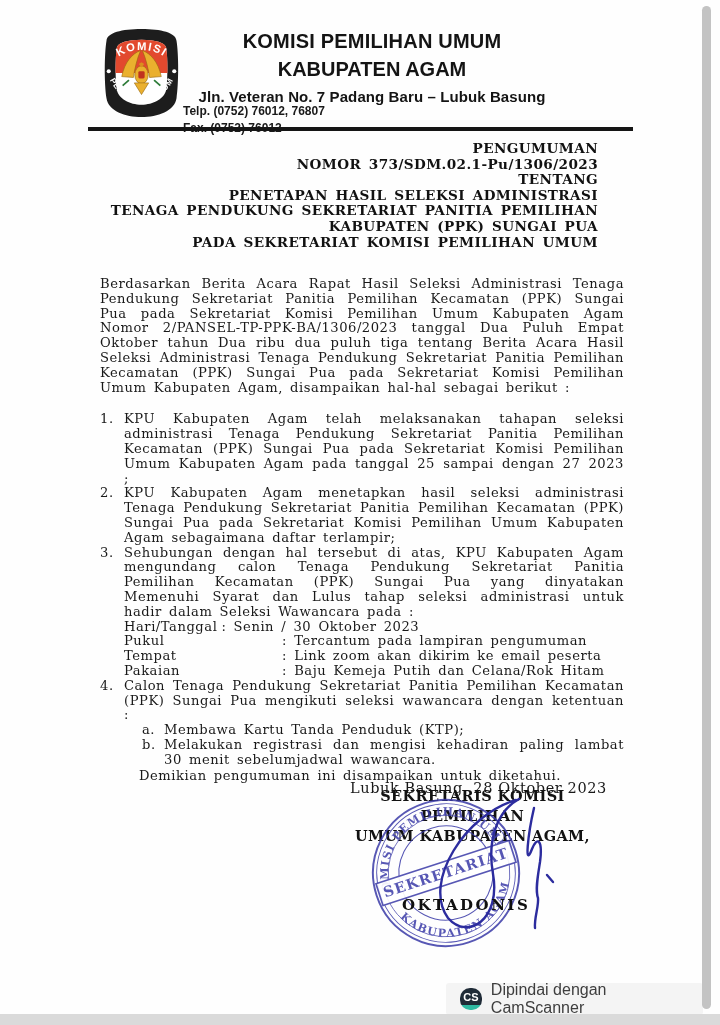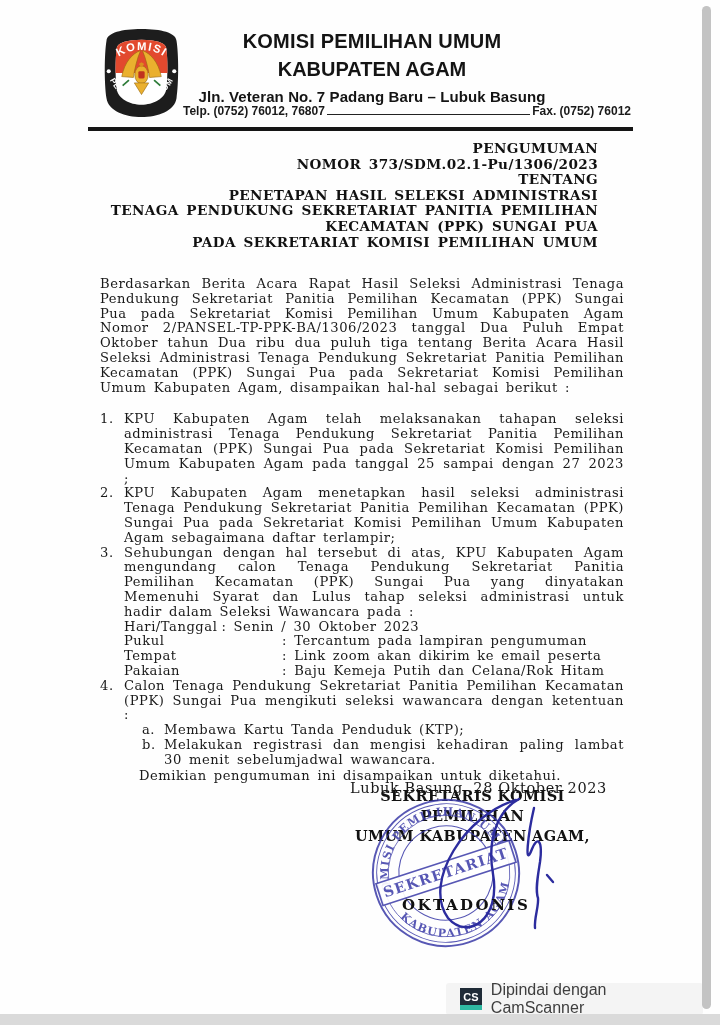--- a/index.html
+++ b/index.html
@@ -9,22 +9,22 @@
   .page { position:absolute; inset:0; background:#fefefe; }
 
   
   .letterhead { position:absolute; top:0; left:0; right:0; height:135px; }
   .kpu-logo { position:absolute; left:102px; top:26px; width:79px; height:94px; }
   .org-lines { position:absolute; left:112px; right:88px; top:30px; text-align:center;
                font-family:"Liberation Sans", sans-serif; font-weight:700; color:#141414; }
   .org-line1 { font-size:20px; letter-spacing:0.2px; }
   .org-line2 { font-size:20px; margin-top:5px; }
   .org-address { font-size:15px; margin-top:7px; letter-spacing:0.1px; }
-  .contact-row { position:absolute; left:183px; right:89px; top:104px; display:flex; align-items:center;
-                 font-family:"Liberation Sans", sans-serif; font-weight:700; font-size:12px; color:#1a1a1a; }
+  .contact-row { position:absolute; left:183px; right:89px; top:104px; display:flex; align-items:flex-start;
+                 font-family:"Liberation Sans", sans-serif; font-weight:700; font-size:12px; color:#1a1a1a;flex-direction:column; }
   .contact-fill { flex:1; border-bottom:1.5px solid #222; margin:0 2px 2px 2px; height:10px; }
   .head-rule { position:absolute; left:88px; width:545px; top:127px; height:4px; background:#151515; }
 
   
   .title-block { position:absolute; top:141px; left:78px; width:520px; text-align:right;
                  font-weight:700; font-size:13.6px; line-height:15.6px; color:#111;
                  letter-spacing:0.4px; word-spacing:2.5px; }
 
   
   .doc-body { position:absolute; top:277px; left:100px; width:524px;
@@ -47,21 +47,21 @@
   .sig-title { position:absolute; top:786px; left:335px; width:275px; text-align:center;
                font-weight:700; font-size:14.5px; line-height:20px; letter-spacing:0.4px; color:#121212; }
   .stamp { position:absolute; left:370px; top:797px; width:152px; height:152px; opacity:0.85; }
   .signature-scribble { position:absolute; left:398px; top:778px; width:170px; height:180px; }
   .sig-name { position:absolute; top:896px; left:402px; width:185px; text-align:left;
               font-weight:700; font-size:15px; letter-spacing:2.5px; color:#101010; }
 
   
   .cs-badge { position:absolute; left:446px; top:983px; width:257px; height:32px; background:#f4f4f4;
               border-radius:3px; display:flex; align-items:center; gap:9px; padding-left:14px; }
-  .cs-icon { width:22px; height:22px; border-radius:0;
+  .cs-icon { width:22px; height:22px; border-radius:10px;
              background:linear-gradient(to bottom, #1f2b37 0%, #1f2b37 76%, #2fb9a2 76%, #2fb9a2 100%);
              color:#ffffff; font-family:"Liberation Sans", sans-serif; font-weight:700; font-size:11px;
              display:flex; align-items:center; justify-content:center; padding-bottom:4px; }
   .cs-text { font-family:"Liberation Sans", sans-serif; font-size:16px; color:#3e3e3e; }
   .bottom-band { position:absolute; left:0; right:0; bottom:0; height:11px; background:#dadada; }
   .scrollbar-thumb { position:absolute; right:9px; top:6px; width:9px; height:1003px;
                      background:#c3c3c3; border-radius:5px; }
 </style>
 </head>
 <body>
@@ -108,21 +108,21 @@
 
     <div class="head-rule"></div>
   </div>
 
   <div class="title-block">
     <div>PENGUMUMAN</div>
     <div>NOMOR 373/SDM.02.1-Pu/1306/2023</div>
     <div>TENTANG</div>
     <div>PENETAPAN HASIL SELEKSI ADMINISTRASI</div>
     <div>TENAGA PENDUKUNG SEKRETARIAT PANITIA PEMILIHAN</div>
-    <div>KECAMATAN (PPK) SUNGAI PUA</div>
+    <div>KABUPATEN (PPK) SUNGAI PUA</div>
     <div>PADA SEKRETARIAT KOMISI PEMILIHAN UMUM</div>
   </div>
 
   <div class="doc-body">
     <div class="intro">Berdasarkan Berita Acara Rapat Hasil Seleksi Administrasi Tenaga Pendukung Sekretariat Panitia Pemilihan Kecamatan (PPK) Sungai Pua pada Sekretariat Komisi Pemilihan Umum Kabupaten Agam Nomor 2/PANSEL-TP-PPK-BA/1306/2023 tanggal Dua Puluh Empat Oktober tahun Dua ribu dua puluh tiga tentang Berita Acara Hasil Seleksi Administrasi Tenaga Pendukung Sekretariat Panitia Pemilihan Kecamatan (PPK) Sungai Pua pada Sekretariat Komisi Pemilihan Umum Kabupaten Agam, disampaikan hal-hal sebagai berikut :</div>
 
     <div class="li">
       <span class="li-num">1.</span>
       <span class="li-text">KPU Kabupaten Agam telah melaksanakan tahapan seleksi administrasi Tenaga  Pendukung Sekretariat Panitia Pemilihan Kecamatan (PPK) Sungai Pua pada Sekretariat Komisi Pemilihan Umum Kabupaten Agam pada tanggal 25 sampai dengan 27 2023 ;</span>
     </div>

